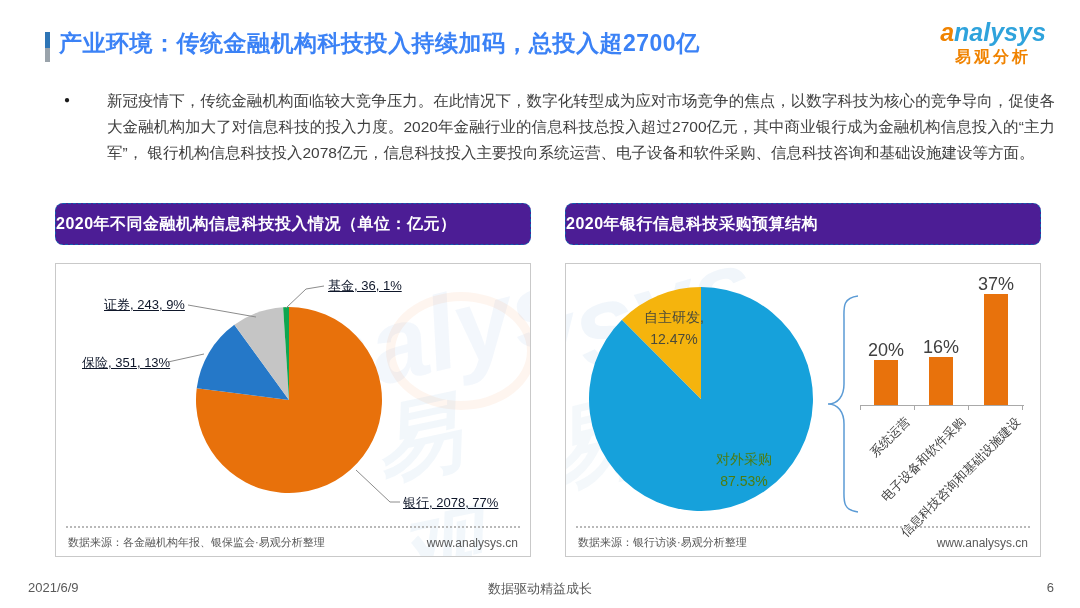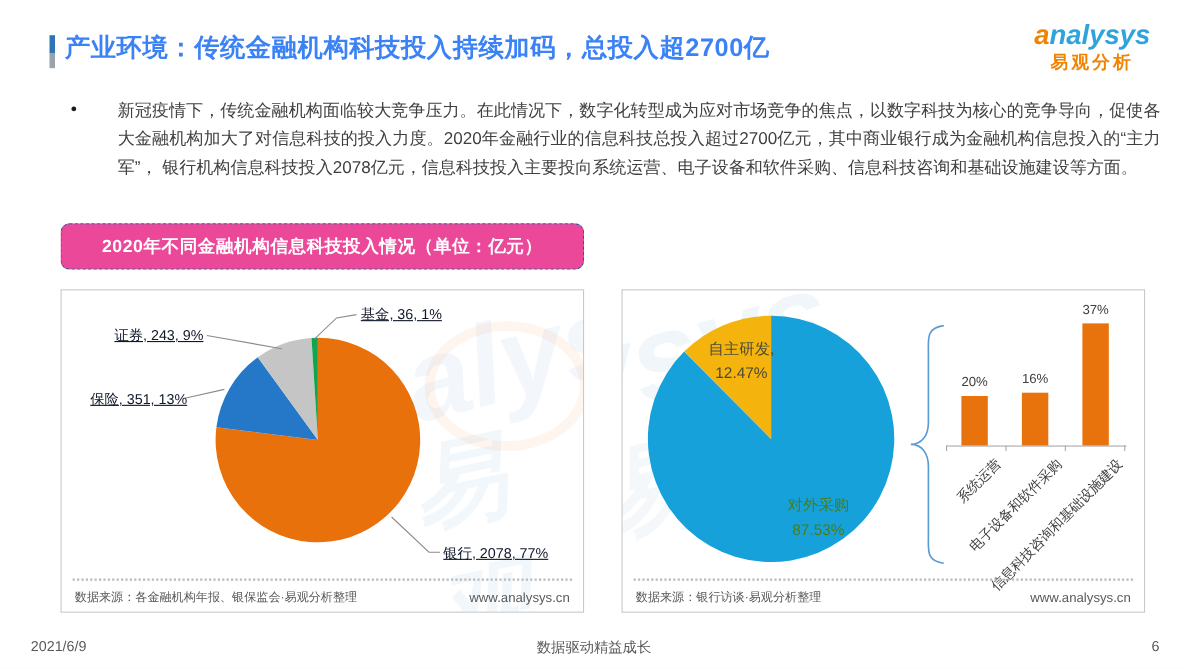--- a/index.html
+++ b/index.html
@@ -18,23 +18,23 @@
   .logo-en::first-letter { color:#F08300; }
   .logo-cn { font-size:16px; font-weight:bold; color:#F08300; letter-spacing:3px; margin-top:0px; }
 
   
   .para { position:absolute; left:62px; top:88px; width:985px; }
   .dot { position:absolute; left:2px; top:6px; font-size:10px; color:#1a1a1a; }
   .ptext { margin-left:45px; width:948px; font-size:15.5px; line-height:26px; color:#404040;
            text-align:justify; }
 
   
-  .banner { position:absolute; top:203px; width:476px; height:42px; background:#ec4899;
+  .banner { position:absolute; top:203px; width:476px; height:42px; background:#4c1d95;
             border:1px dashed #0F62AC; border-radius:8px; display:flex; align-items:center;
-            justify-content:center; }
+            }
   .banner span { color:#ffffff; font-size:16px; font-weight:bold; letter-spacing:0.5px; }
   #banner1 { left:55px; }
   #banner2 { left:565px; }
 
   
   .chartbox { position:absolute; top:263px; width:476px; height:294px; background:#fff;
               border:1px solid #C9C9C9; overflow:hidden; }
   #box1 { left:55px; }
   #box2 { left:565px; }
 
@@ -48,21 +48,21 @@
 
   .pielab { position:absolute; font-size:13px; color:#0f172a; white-space:nowrap;text-decoration:underline; }
 
   
   .inlab { position:absolute; text-align:center; font-size:14px; line-height:22px; white-space:nowrap; }
   #lab-self { left:62px; top:42px; width:92px; color:#4a4a3a; }
   #lab-out  { left:130px; top:184px; width:96px; color:#0E76B4; }
 
   
   .bar { position:absolute; width:24px; background:#E8720C; }
-  .bval { position:absolute; width:50px; text-align:center; font-size:12px; color:#404040; }
+  .bval { position:absolute; width:50px; text-align:center; font-size:18px; color:#404040; }
   .axis { position:absolute; left:294px; top:141px; width:164px; height:1px; background:#A9A9A9; }
   .tick { position:absolute; top:141px; width:1px; height:5px; background:#A9A9A9; }
   .cat { position:absolute; top:150px; white-space:nowrap; font-size:12.5px; color:#404040;
          transform:rotate(-45deg); transform-origin:100% 0; }
 
   
   .wm { position:absolute; pointer-events:none; font-style:italic; font-weight:bold; }
   .wm-ring { position:absolute; pointer-events:none; border-radius:50%; }
 
   
@@ -85,20 +85,23 @@
     </div>
   </div>
 
   <div class="para">
     <span class="dot">●</span>
     <div class="ptext">新冠疫情下，传统金融机构面临较大竞争压力。在此情况下，数字化转型成为应对市场竞争的焦点，以数字科技为核心的竞争导向，促使各大金融机构加大了对信息科技的投入力度。2020年金融行业的信息科技总投入超过2700亿元，其中商业银行成为金融机构信息投入的“主力军”， 银行机构信息科技投入2078亿元，信息科技投入主要投向系统运营、电子设备和软件采购、信息科技咨询和基础设施建设等方面。</div>
   </div>
 
   <div class="banner" id="banner1">
     <span>2020年不同金融机构信息科技投入情况（单位：亿元）</span>
+  </div>
+  <div class="banner" id="banner2">
+    <span>2020年银行信息科技采购预算结构</span>
   </div>
 
   <div class="chartbox" id="box1">
     <div class="wm" style="left:190px; top:4px; font-size:104px; color:rgba(120,170,220,0.09); transform:rotate(-14deg);">analysys</div>
     <div class="wm-ring" style="left:330px; top:28px; width:150px; height:118px; border:9px solid rgba(237,125,49,0.08);"></div>
     <div class="wm" style="left:330px; top:110px; font-size:86px; color:rgba(130,175,215,0.10); transform:rotate(-12deg);">易观</div>
 
     <svg class="chartsvg" width="474" height="262">
       <g id="pie1-g">
           <path d="M 233 136 L 233.00 43.00 A 93 93 0 1 1 140.73 124.34 Z" fill="#E8710B"></path>

